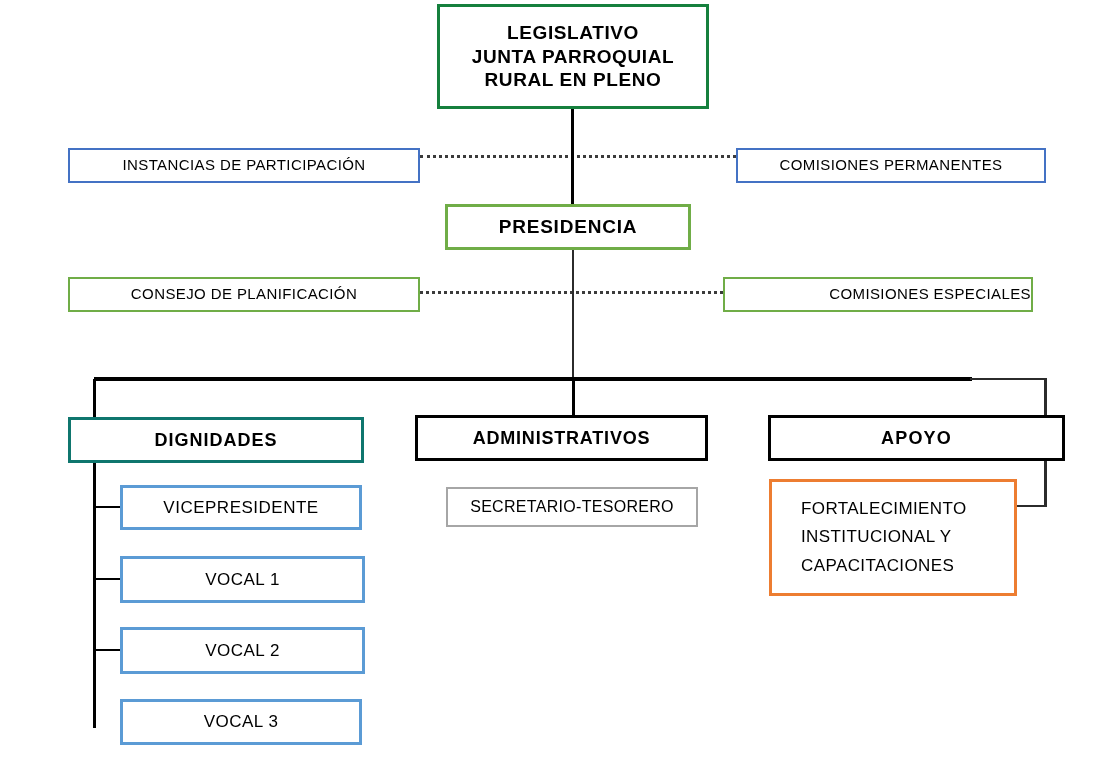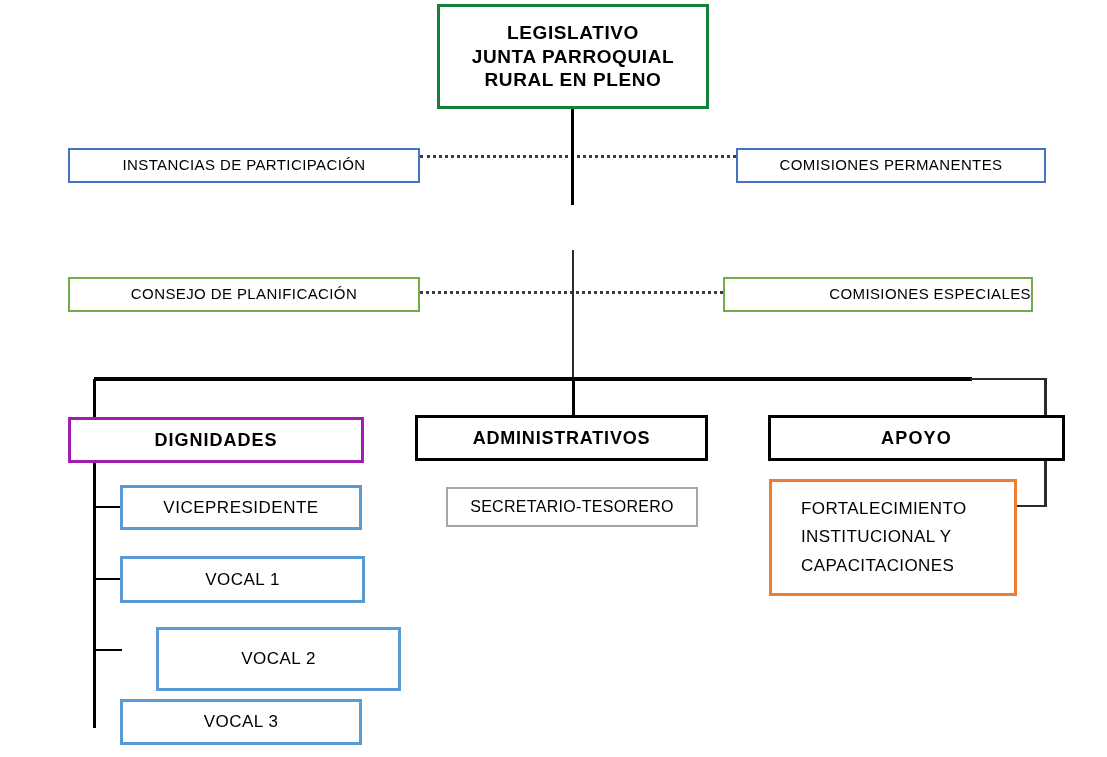--- a/index.html
+++ b/index.html
@@ -85,21 +85,21 @@
   #box-comisiones-especiales {
     left: 723px; top: 277px; width: 310px; height: 35px;
     border: 2px solid #70AD47;
     font-size: 15px;
     letter-spacing: 0.4px;
     justify-content: flex-end;
   }
 
   #box-dignidades {
     left: 68px; top: 417px; width: 296px; height: 46px;
-    border: 3px solid #a21caf;
+    border: 3px solid #0f766e;
     font-weight: bold;
     font-size: 18px;
     letter-spacing: 1px;
   }
   #box-administrativos {
     left: 415px; top: 415px; width: 293px; height: 46px;
     border: 3px solid #000000;
     font-weight: bold;
     font-size: 18px;
     letter-spacing: 0.8px;
@@ -118,25 +118,24 @@
     font-size: 17px;
     letter-spacing: 0.5px;
   }
   #box-vocal1 {
     left: 120px; top: 556px; width: 245px; height: 47px;
     border: 3px solid #5B9BD5;
     font-size: 17px;
     letter-spacing: 0.5px;
   }
   #box-vocal2 {
-    left: 120px; top: 627px; width: 245px; height: 64px;
-    border: 3px solid #5B9BD5;
-    font-size: 17px;
-    letter-spacing: 0.5px;
-    margin-left: 36px;
+    left: 120px; top: 627px; width: 245px; height: 47px;
+    border: 3px solid #5B9BD5;
+    font-size: 17px;
+    letter-spacing: 0.5px;
   }
   #box-vocal3 {
     left: 120px; top: 699px; width: 242px; height: 46px;
     border: 3px solid #5B9BD5;
     font-size: 17px;
     letter-spacing: 0.5px;
   }
   #box-secretario {
     left: 446px; top: 487px; width: 252px; height: 40px;
     border: 2px solid #A6A6A6;
@@ -193,20 +192,23 @@
   </div>
 
   <div class="box" id="box-instancias">
     <span>INSTANCIAS  DE  PARTICIPACIÓN</span>
   </div>
 
   <div class="box" id="box-comisiones-permanentes">
     <span>COMISIONES  PERMANENTES</span>
   </div>
 
+  <div class="box" id="box-presidencia">
+    <span>PRESIDENCIA</span>
+  </div>
 
   <div class="box" id="box-consejo">
     <span>CONSEJO DE PLANIFICACIÓN</span>
   </div>
 
   <div class="box" id="box-comisiones-especiales">
     <span>COMISIONES  ESPECIALES</span>
   </div>
 
   <div class="box" id="box-dignidades">

